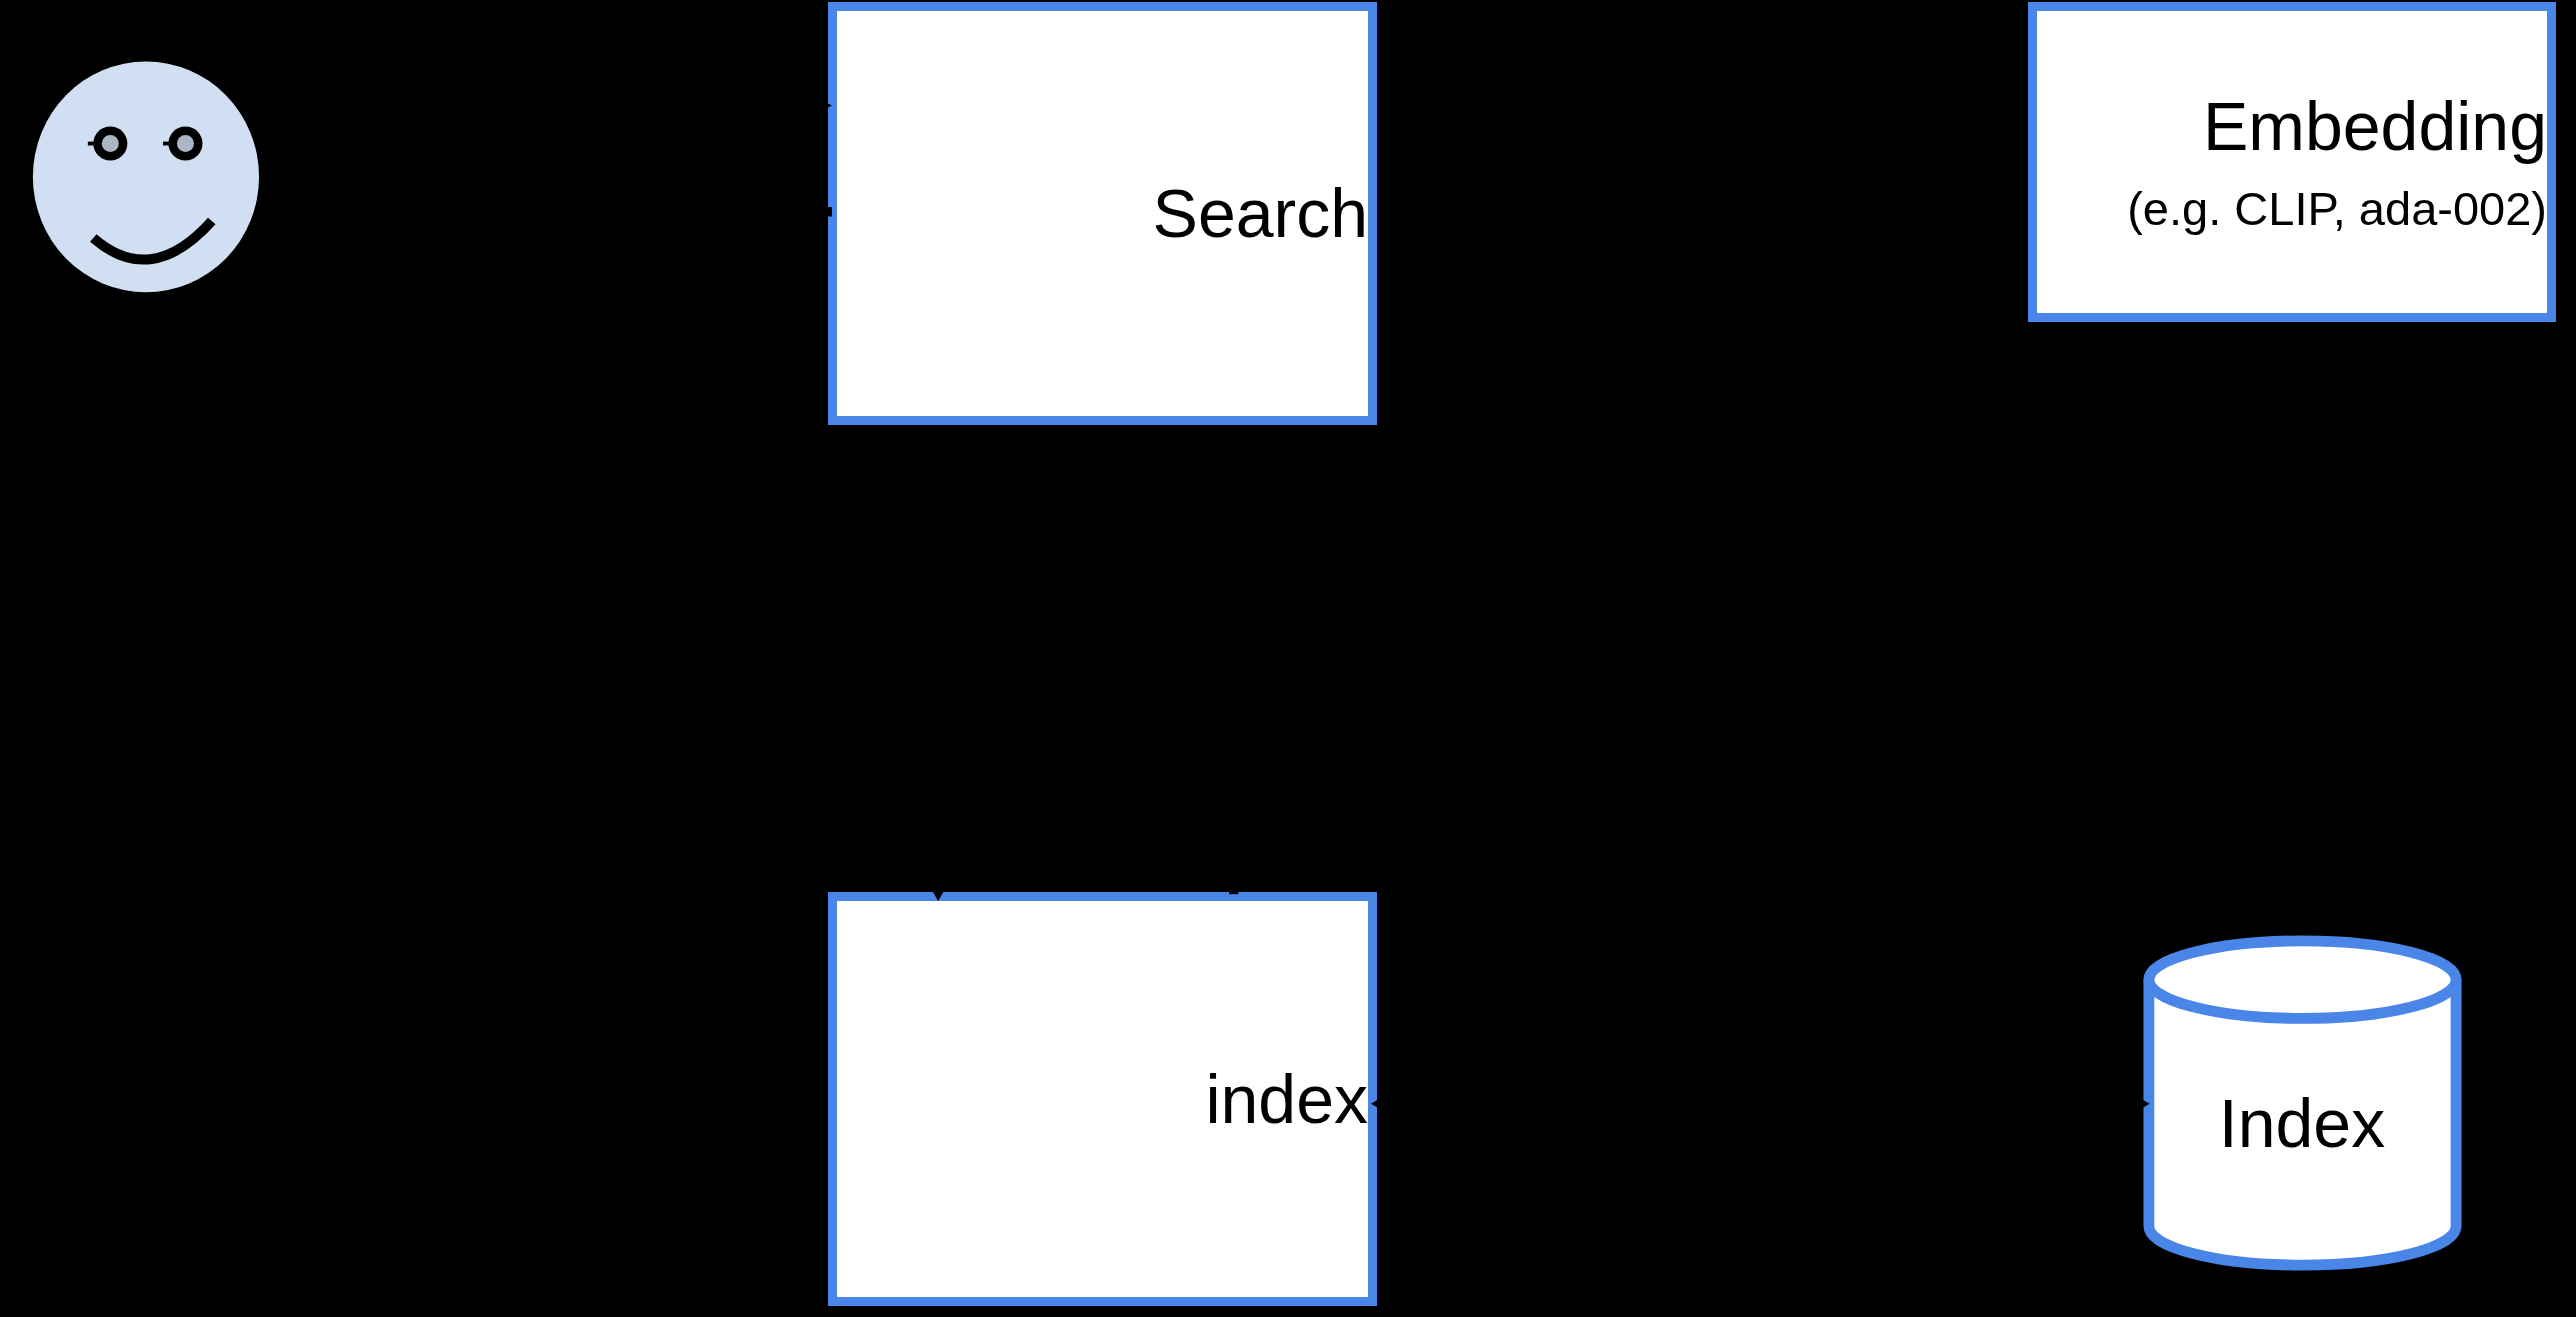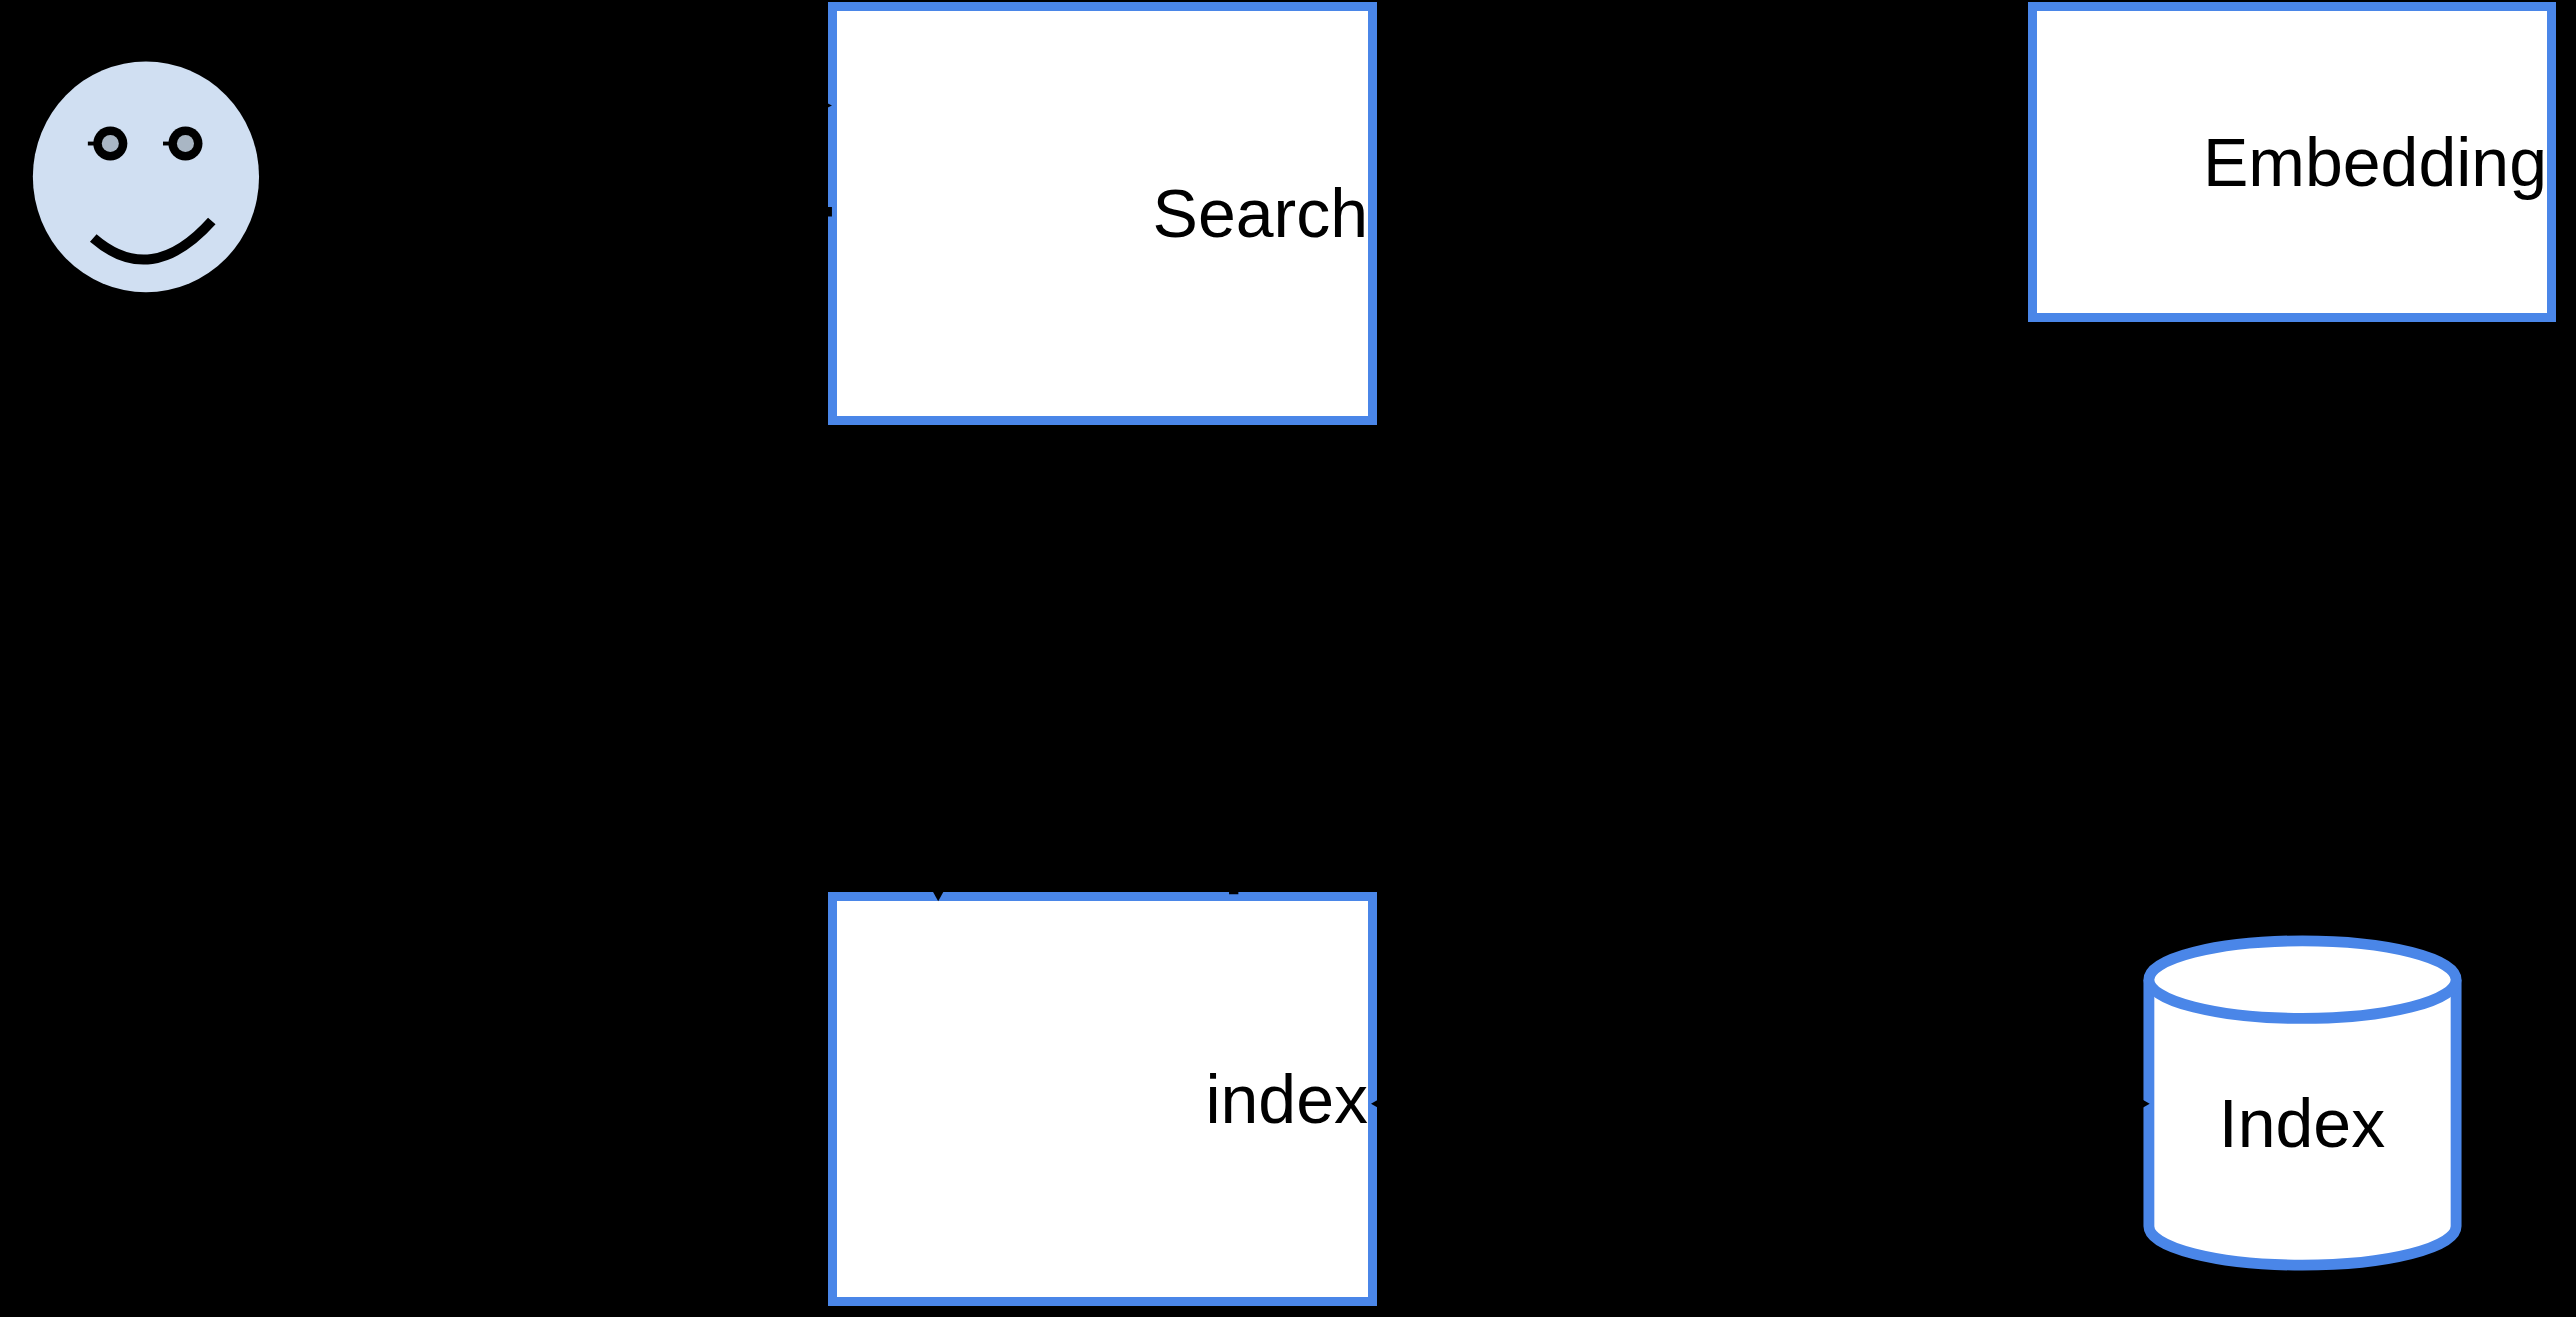--- a/index.html
+++ b/index.html
@@ -88,20 +88,21 @@
     <line x1="175" y1="113" x2="183" y2="113" stroke="#000000" stroke-width="5"></line>
     <path d="M 85 235 Q 160 300 238 213" stroke="#000000" stroke-width="13" fill="none"></path>
   </svg>
 
   <div class="node" id="node-search">
     <div class="main-label">Search</div>
   </div>
 
   <div class="node" id="node-embed">
     <div class="main-label">Embedding</div>
+    <div class="sub-label">(e.g. CLIP, ada-002)</div>
   </div>
 
   <div class="node" id="node-semantic">
     <div class="main-label">index</div>
   </div>
 
   <svg id="cylinder-svg" viewBox="0 0 424 446" aria-hidden="true">
     <path d="M 14 64 L 14 382 A 198 50 0 0 0 410 382 L 410 64" fill="#ffffff" stroke="#4a86e8" stroke-width="14"></path>
     <ellipse cx="212" cy="64" rx="198" ry="50" fill="#ffffff" stroke="#4a86e8" stroke-width="14"></ellipse>
   </svg>

